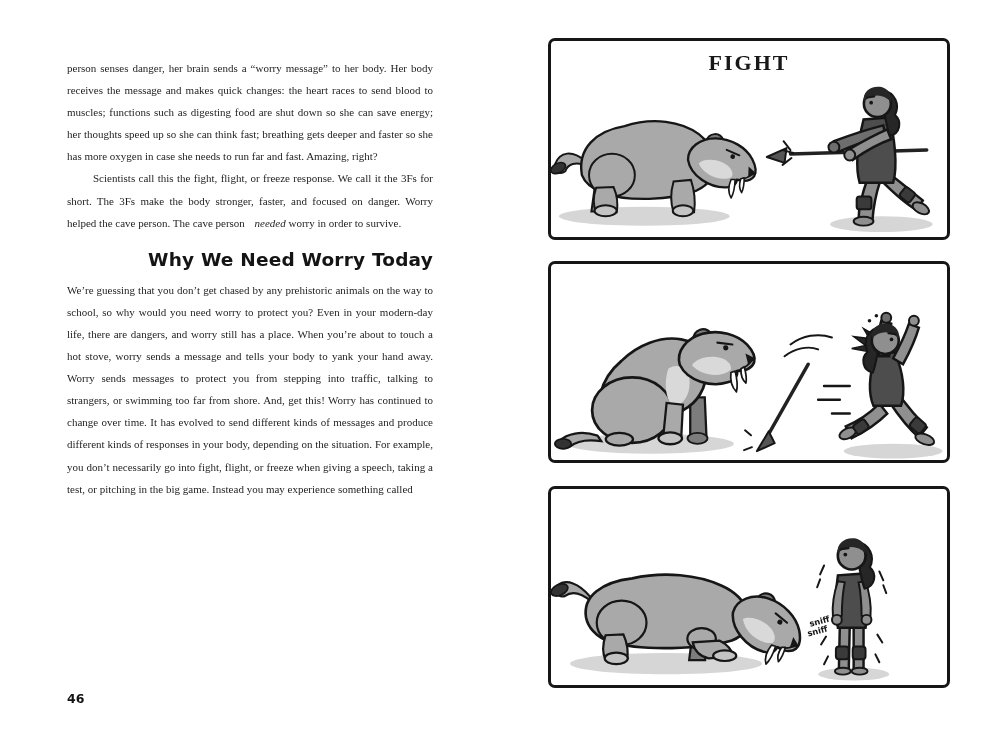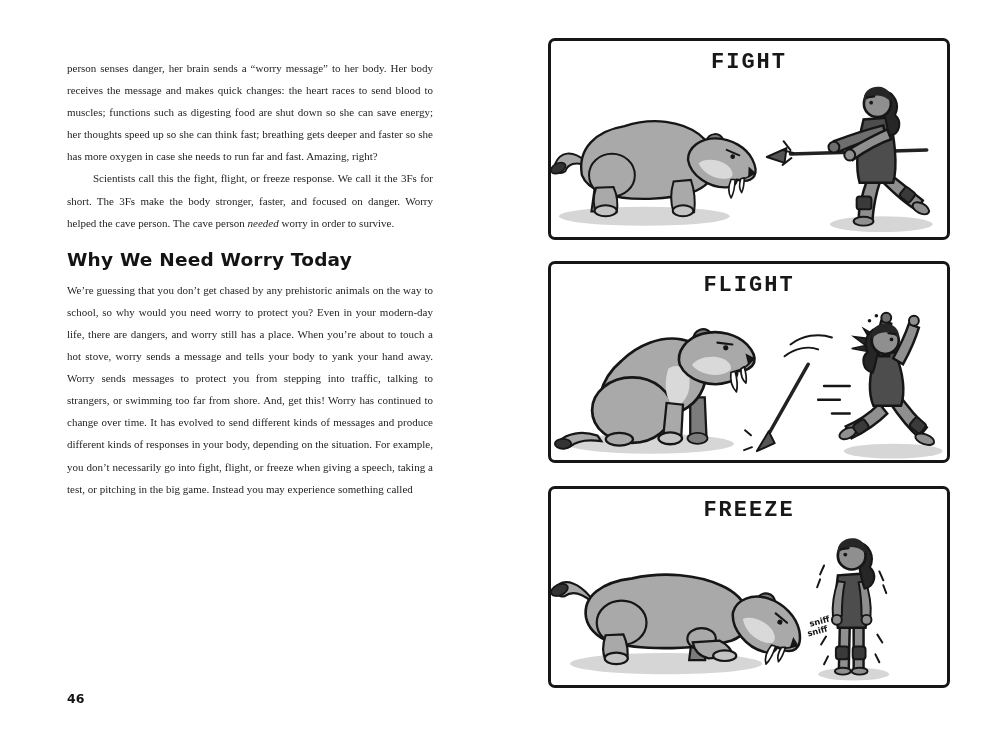--- a/index.html
+++ b/index.html
@@ -3,39 +3,39 @@
 <meta charset="utf-8">
 <style>
   html,body{margin:0;padding:0;}
   body{
     width:1000px;height:750px;background:#ffffff;position:relative;overflow:hidden;
     font-family:"Liberation Serif", serif;color:#1e1e1e;
   }
   .text-col{position:absolute;left:67px;top:57px;width:366px;}
   .text-col p{margin:0;font-size:11px;line-height:22.1px;text-align:justify;}
   p.indent{text-indent:26px;}
-  em{font-style:italic;}
+  em{font-style:italic;margin-left:7px;}
   .section-heading{
     font-family:"DejaVu Sans", sans-serif;font-weight:700;font-size:18.5px;
-    text-align:left;margin:15px 0 9px 0;letter-spacing:0.2px;color:#141414;
+    text-align:right;margin:15px 0 9px 0;letter-spacing:0.2px;color:#141414;
   }
   .page-number{
     position:absolute;left:67px;top:691px;width:366px;text-align:left;
     font-family:"DejaVu Sans", sans-serif;font-weight:700;font-size:12.5px;color:#141414;
   }
   .panel{
     position:absolute;left:548px;width:396px;height:196px;background:#ffffff;
     border:3px solid #161616;border-radius:7px;
   }
   #panel-fight{top:38px;}
   #panel-flight{top:261px;}
   #panel-freeze{top:486px;}
   .panel-label{
     text-align:center;margin-top:9px;
-    font-family:Liberation Mono, monospace;font-weight:800;font-size:22px;
+    font-family:Liberation Serif, serif;font-weight:800;font-size:22px;
     letter-spacing:2px;color:#181818;
   }
   .panel-art{position:absolute;left:0;bottom:1px;width:396px;height:158px;}
   .sniff-text{font-family:"DejaVu Sans", sans-serif;font-size:8.5px;font-weight:700;fill:#161616;}
   .defs-holder{position:absolute;width:0;height:0;}
 </style>
 </head>
 <body>
 
 <svg class="defs-holder" aria-hidden="true">
@@ -102,21 +102,20 @@
       <path d="M 8,48 C -8,52 -26,58 -42,64 L -38,75 C -22,68 -4,62 10,58 Z" fill="#6e6e6e" stroke="#161616" stroke-width="2.5"></path>
       <circle cx="-42" cy="70" r="5.5" fill="#6e6e6e" stroke="#161616" stroke-width="2"></circle>
       <path d="M 12,52 C -2,58 -16,66 -28,73 L -23,83 C -10,74 4,66 16,62 Z" fill="#8f8f8f" stroke="#161616" stroke-width="2.5"></path>
       <circle cx="-26" cy="78" r="5.5" fill="#8f8f8f" stroke="#161616" stroke-width="2"></circle>
       <use href="#girl-head" transform="translate(2,26) scale(1.05)"></use>
     </g>
   </svg>
 </div>
 
 <div class="panel" id="panel-flight">
-  <div class="panel-label">FLIGHT</div>
   <svg class="panel-art" viewBox="0 0 396 160">
     <g transform="translate(6,2) scale(0.92)">
       <ellipse cx="100" cy="155" rx="92" ry="11" fill="#d6d6d6"></ellipse>
       <path d="M 42,146 C 24,140 8,144 0,152 C -4,158 4,162 12,158 C 20,151 32,150 46,152 Z" fill="#a9a9a9" stroke="#161616" stroke-width="2.5"></path>
       <ellipse cx="4" cy="155" rx="9" ry="5.5" fill="#333333" stroke="#161616" stroke-width="2"></ellipse>
       <path d="M 144,104 L 144,150 L 162,150 L 160,104 Z" fill="#7c7c7c" stroke="#161616" stroke-width="2.5"></path>
       <ellipse cx="152" cy="149" rx="11" ry="6" fill="#7c7c7c" stroke="#161616" stroke-width="2"></ellipse>
       <path d="M 48,140 C 38,114 44,84 68,64 C 86,46 112,36 134,40 C 152,43 162,56 162,72 C 162,94 152,110 136,118 C 122,124 110,130 106,144 Z" fill="#a9a9a9" stroke="#161616" stroke-width="3"></path>
       <ellipse cx="80" cy="118" rx="44" ry="36" fill="#a9a9a9" stroke="#161616" stroke-width="3"></ellipse>
       <path d="M 120,72 C 130,66 140,70 143,82 C 145,98 139,110 126,116 C 118,108 114,90 120,72 Z" fill="#d9d9d9"></path>
@@ -149,21 +148,20 @@
       <circle cx="7" cy="17" r="5" fill="#6e6e6e" stroke="#161616" stroke-width="2"></circle>
       <path d="M 14,58 C 20,47 26,35 30,23 L 40,27 C 36,41 30,53 24,64 Z" fill="#8f8f8f" stroke="#161616" stroke-width="2.5"></path>
       <circle cx="35" cy="20" r="5" fill="#8f8f8f" stroke="#161616" stroke-width="2"></circle>
       <path d="M -2,36 L -16,28 L -10,38 L -26,36 L -14,45 L -28,48 L -12,51 Z" fill="#262626" stroke="#161616" stroke-width="1.5"></path>
       <use href="#girl-head" transform="translate(6,40) scale(-1.05,1.05)"></use>
     </g>
   </svg>
 </div>
 
 <div class="panel" id="panel-freeze">
-  <div class="panel-label">FREEZE</div>
   <svg class="panel-art" viewBox="0 0 396 160">
     <g transform="translate(6,8) scale(0.9)">
       <ellipse cx="120" cy="146" rx="108" ry="12" fill="#d6d6d6"></ellipse>
       <path d="M 34,70 C 22,56 8,50 -2,58 C -8,64 -2,72 6,70 C 14,64 24,66 36,76 Z" fill="#a9a9a9" stroke="#161616" stroke-width="2.5"></path>
       <ellipse cx="0" cy="63" rx="10" ry="6" transform="rotate(-25 0 63)" fill="#333333" stroke="#161616" stroke-width="2"></ellipse>
       <path d="M 150,110 L 146,142 L 164,142 L 166,112 Z" fill="#7c7c7c" stroke="#161616" stroke-width="2.5"></path>
       <path d="M 60,104 L 56,142 L 74,142 L 76,106 Z" fill="#7c7c7c" stroke="#161616" stroke-width="2.5"></path>
       <path d="M 30,94 C 26,70 48,54 82,50 C 118,42 156,46 182,58 C 198,65 208,76 212,88 C 216,102 209,114 194,120 C 162,130 92,132 58,122 C 40,116 32,104 30,94 Z" fill="#a9a9a9" stroke="#161616" stroke-width="3"></path>
       <ellipse cx="70" cy="100" rx="28" ry="25" fill="#a9a9a9" stroke="#161616" stroke-width="2.5"></ellipse>
       <path d="M 52,114 C 48,126 48,134 52,142 L 76,142 C 78,132 76,122 72,113 Z" fill="#a9a9a9" stroke="#161616" stroke-width="2.5"></path>

